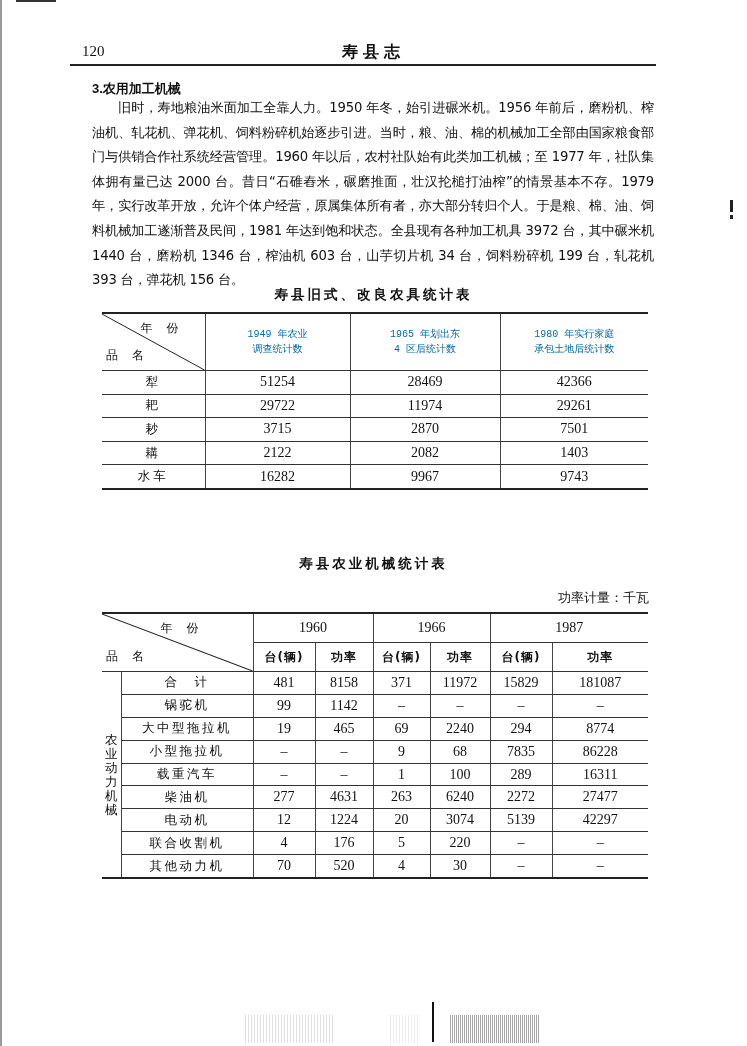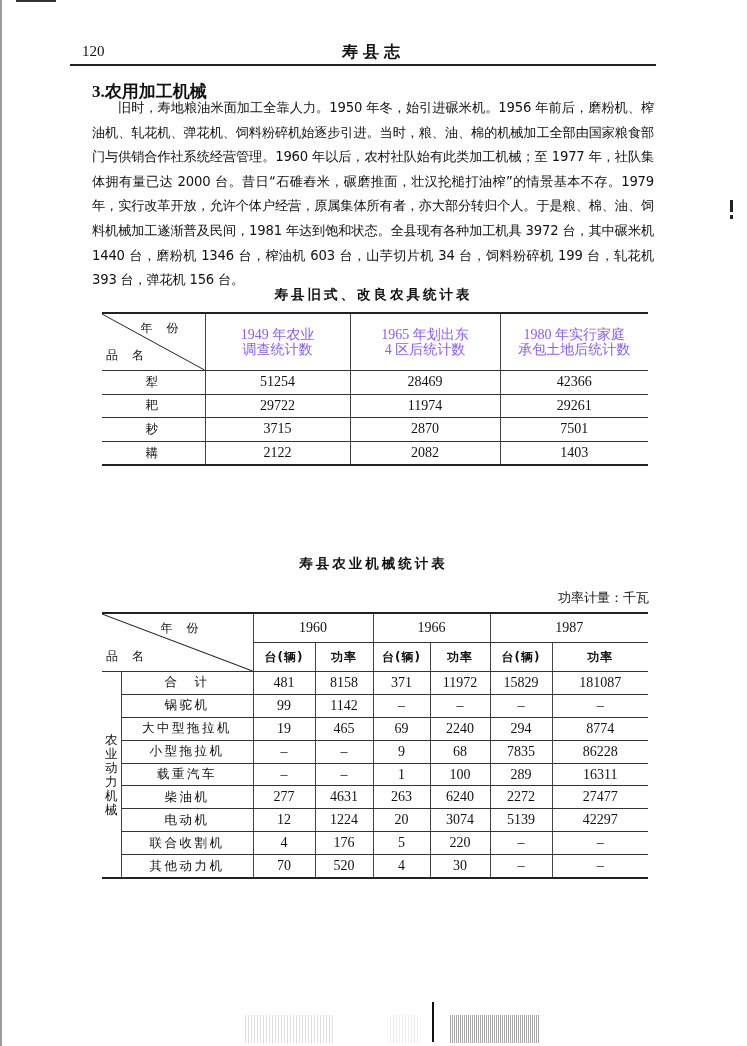--- a/index.html
+++ b/index.html
@@ -9,35 +9,35 @@
   }
   .left-edge { position: absolute; left: 0; top: 0; width: 2px; height: 1046px; background: #9a9a9a; }
   .top-strip { position: absolute; left: 16px; top: 0; width: 40px; height: 2px; background: #333; }
   .right-mark { position: absolute; left: 730px; top: 200px; width: 3px; height: 12px; background: #222; }
   .right-mark2 { position: absolute; left: 730px; top: 215px; width: 3px; height: 4px; background: #222; }
 
   .page-num { position: absolute; left: 82px; top: 43px; font-size: 15px; font-family: "Liberation Serif", serif; }
   .running-title { position: absolute; left: 0; width: 747px; top: 42px; text-align: center; font-size: 16px; font-weight: bold; letter-spacing: 5px; font-family: "DejaVu Sans", sans-serif; }
   .header-rule { position: absolute; left: 70px; top: 64px; width: 586px; height: 2px; background: #222; }
 
-  .section-heading { position: absolute; left: 92px; top: 80px; font-size: 17px; font-weight: bold; font-family: Liberation Serif, serif; text-align: right; }
+  .section-heading { position: absolute; left: 92px; top: 80px; font-size: 13px; font-weight: bold; font-family: Liberation Sans, sans-serif; text-align: right; }
   .para { position: absolute; left: 92px; top: 96px; width: 562px; font-size: 13.2px; line-height: 24.6px; text-align: justify; text-indent: 26px; font-family: "DejaVu Sans", sans-serif; letter-spacing: -0.2px; }
 
   .table-title { position: absolute; left: 0; width: 747px; text-align: center; font-size: 13.5px; font-weight: bold; letter-spacing: 3px; font-family: "DejaVu Sans", sans-serif; }
   .unit-note { position: absolute; right: 98px; top: 589px; font-size: 13px; font-family: "DejaVu Sans", sans-serif; }
 
   table { position: absolute; border-collapse: collapse; font-family: "Liberation Serif", serif; font-size: 14px; }
   td, th { border: 1px solid #333; text-align: center; padding: 0; font-weight: normal; }
   .t1 { left: 102px; top: 312px; width: 546px; border-top: 2px solid #222; border-bottom: 2px solid #222; }
   .t1 td, .t1 th { border-left: 1px solid #444; border-right: 1px solid #444; }
   .t1 tr:first-child th { height: 56px; }
   .t1 td { height: 22.6px; }
   .t1 .first-col { border-left: none; }
   .t1 .last-col { border-right: none; }
-  .t1 .hdr-text { font-family: Liberation Serif, serif; font-size: 14px; line-height: 15px; color: #8b5cf6; }
+  .t1 .hdr-text { font-family: Liberation Mono, monospace; font-size: 10px; line-height: 15px; color: #0369a1; }
   .rowname { font-family: "DejaVu Sans", sans-serif; font-size: 12.5px; letter-spacing: 3px; }
 
   .diag-cell { position: relative; }
   .diag-cell svg { position: absolute; left: 0; top: 0; width: 100%; height: 100%; }
   .diag-top { position: absolute; right: 12px; top: 6px; font-family: "DejaVu Sans", sans-serif; font-size: 12px; letter-spacing: 14px; }
   .diag-bot { position: absolute; left: 4px; bottom: 6px; font-family: "DejaVu Sans", sans-serif; font-size: 12px; letter-spacing: 14px; }
 
   .t2 { left: 102px; top: 612px; width: 546px; border-top: 2px solid #222; border-bottom: 2px solid #222; }
   .t2 td, .t2 th { border-left: 1px solid #444; border-right: 1px solid #444; }
   .t2 .first-col { border-left: none; }
@@ -117,20 +117,26 @@
         <td>3715</td>
         <td>2870</td>
         <td class="last-col">7501</td>
       </tr>
       <tr>
         <td class="first-col rowname">耩</td>
         <td>2122</td>
         <td>2082</td>
         <td class="last-col">1403</td>
       </tr>
+      <tr>
+        <td class="first-col rowname">水车</td>
+        <td>16282</td>
+        <td>9967</td>
+        <td class="last-col">9743</td>
+      </tr>
     </tbody>
 </table>
 
 <div class="table-title" style="top:555px;">寿县农业机械统计表</div>
 <div class="unit-note">功率计量：千瓦</div>
 
 <table class="t2">
   <colgroup>
     <col style="width:19px">
       <col style="width:132px">

